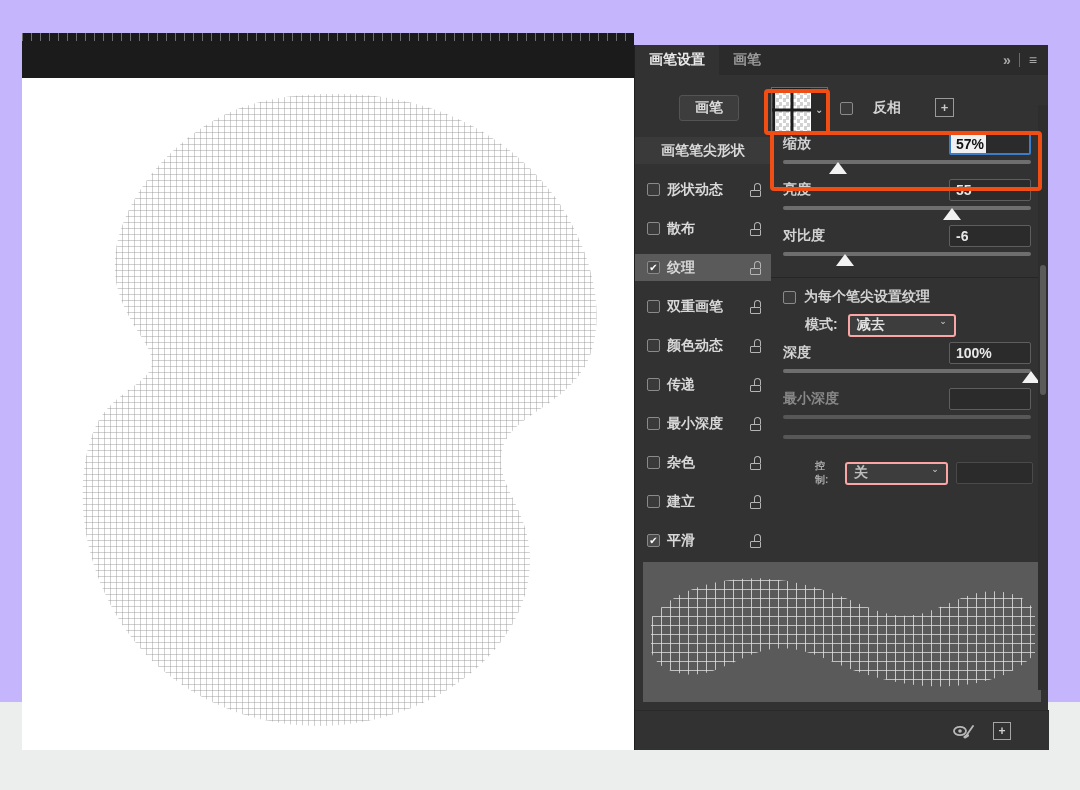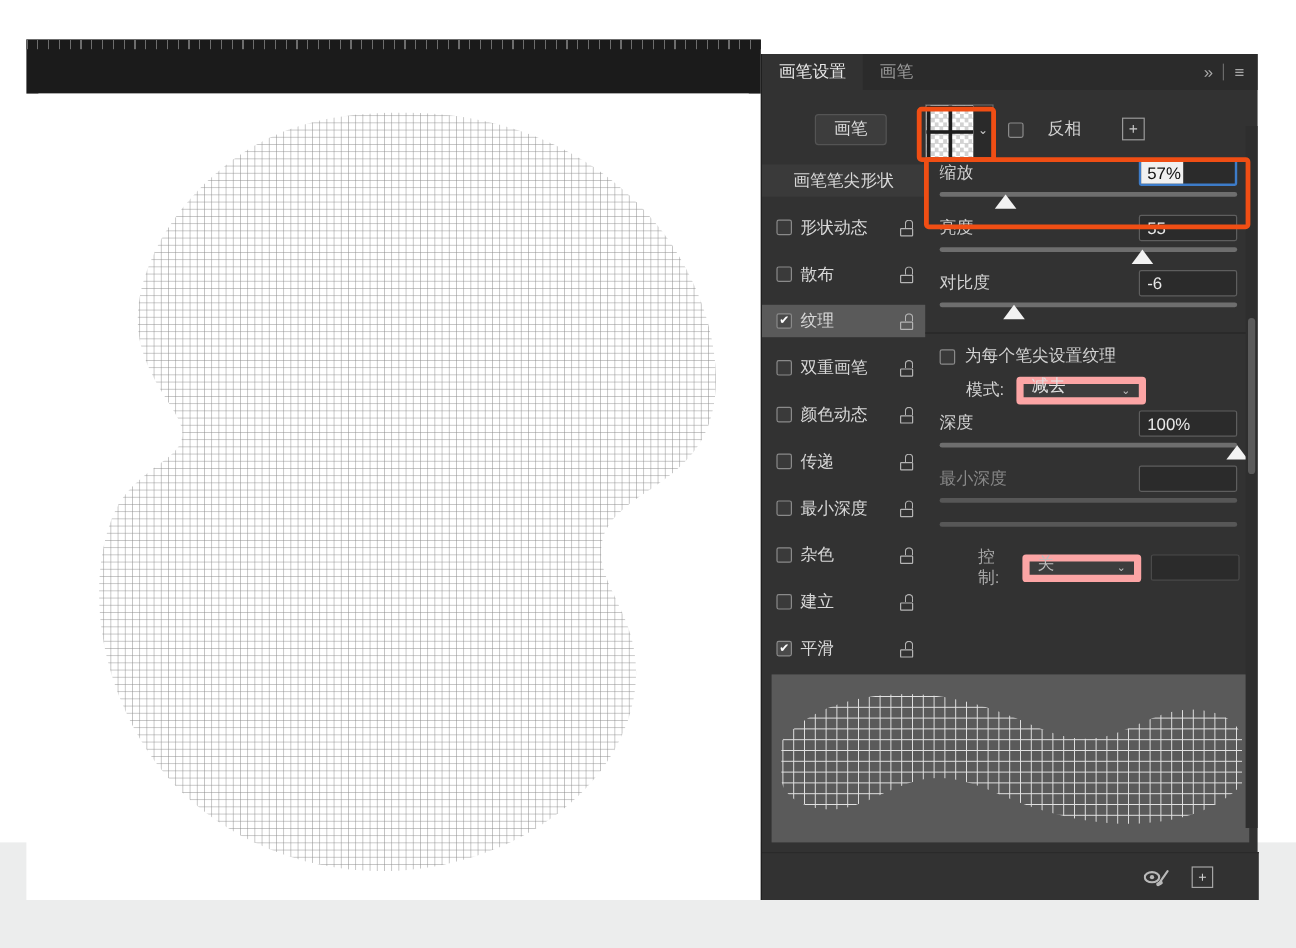--- a/index.html
+++ b/index.html
@@ -2,21 +2,21 @@
 <html><head>
 <meta charset="utf-8">
 <style>
   * { box-sizing: border-box; margin: 0; padding: 0; }
   html, body {
     width: 1080px; height: 790px;
     background: #eceded;
     font-family: "Liberation Sans", "DejaVu Sans", sans-serif;
     overflow: hidden;
   }
-  #root { position: relative; width: 1080px; height: 702px; background: #ffffff; }
+  #root { position: relative; width: 1080px; height: 702px; background: #c4b5fd; font-weight: bold; }
 
   
   #doc-area {
     position: absolute; left: 22px; top: 33px;
     width: 612px; height: 717px;
     background: #ffffff;
   }
   #ruler-bar {
     position: absolute; left: 0; top: 0; width: 612px; height: 8px;
     background: #1a1a1a;
@@ -197,30 +197,30 @@
   .hr { height: 1px; background: #262626; margin: 8px 0 6px; }
 
   #per-tip-row {
     display: flex; align-items: center; gap: 8px; height: 26px; padding: 0 2px;
   }
   #mode-row {
     display: flex; align-items: center; gap: 10px; height: 30px; padding-left: 24px;
   }
   .select {
     width: 108px; height: 23px; background: #3d3d3d;
-    border: 6px solid #fca5a5; border-radius: 3px;
-    display: flex; align-items: flex-end; justify-content: space-between;
+    border: 2px solid #fca5a5; border-radius: 3px;
+    display: flex; align-items: flex-start; justify-content: space-between;
     padding: 0 7px; color: #e2e2e2; font-size: 14px;
   }
   .select .caret { font-size: 9px; color: #bdbdbd; }
   #control-row {
     display: flex; align-items: center; gap: 8px;
     height: 30px; padding-left: 34px; margin-top: 6px;
   }
-  #control-row .ctrl-label { color: #a8a8a8; font-size: 14px; }
+  #control-row .ctrl-label { color: #a8a8a8; font-size: 10px; }
   .select.dim { color: #bdbdbd; }
   #control-extra {
     width: 82px; height: 22px; background: #2b2b2b;
     border: 1px solid #4a4a4a; border-radius: 2px;
   }
 
   
   #preview {
     position: absolute; left: 8px; bottom: 48px;
     width: 398px; height: 140px; background: #5a5a5a;

